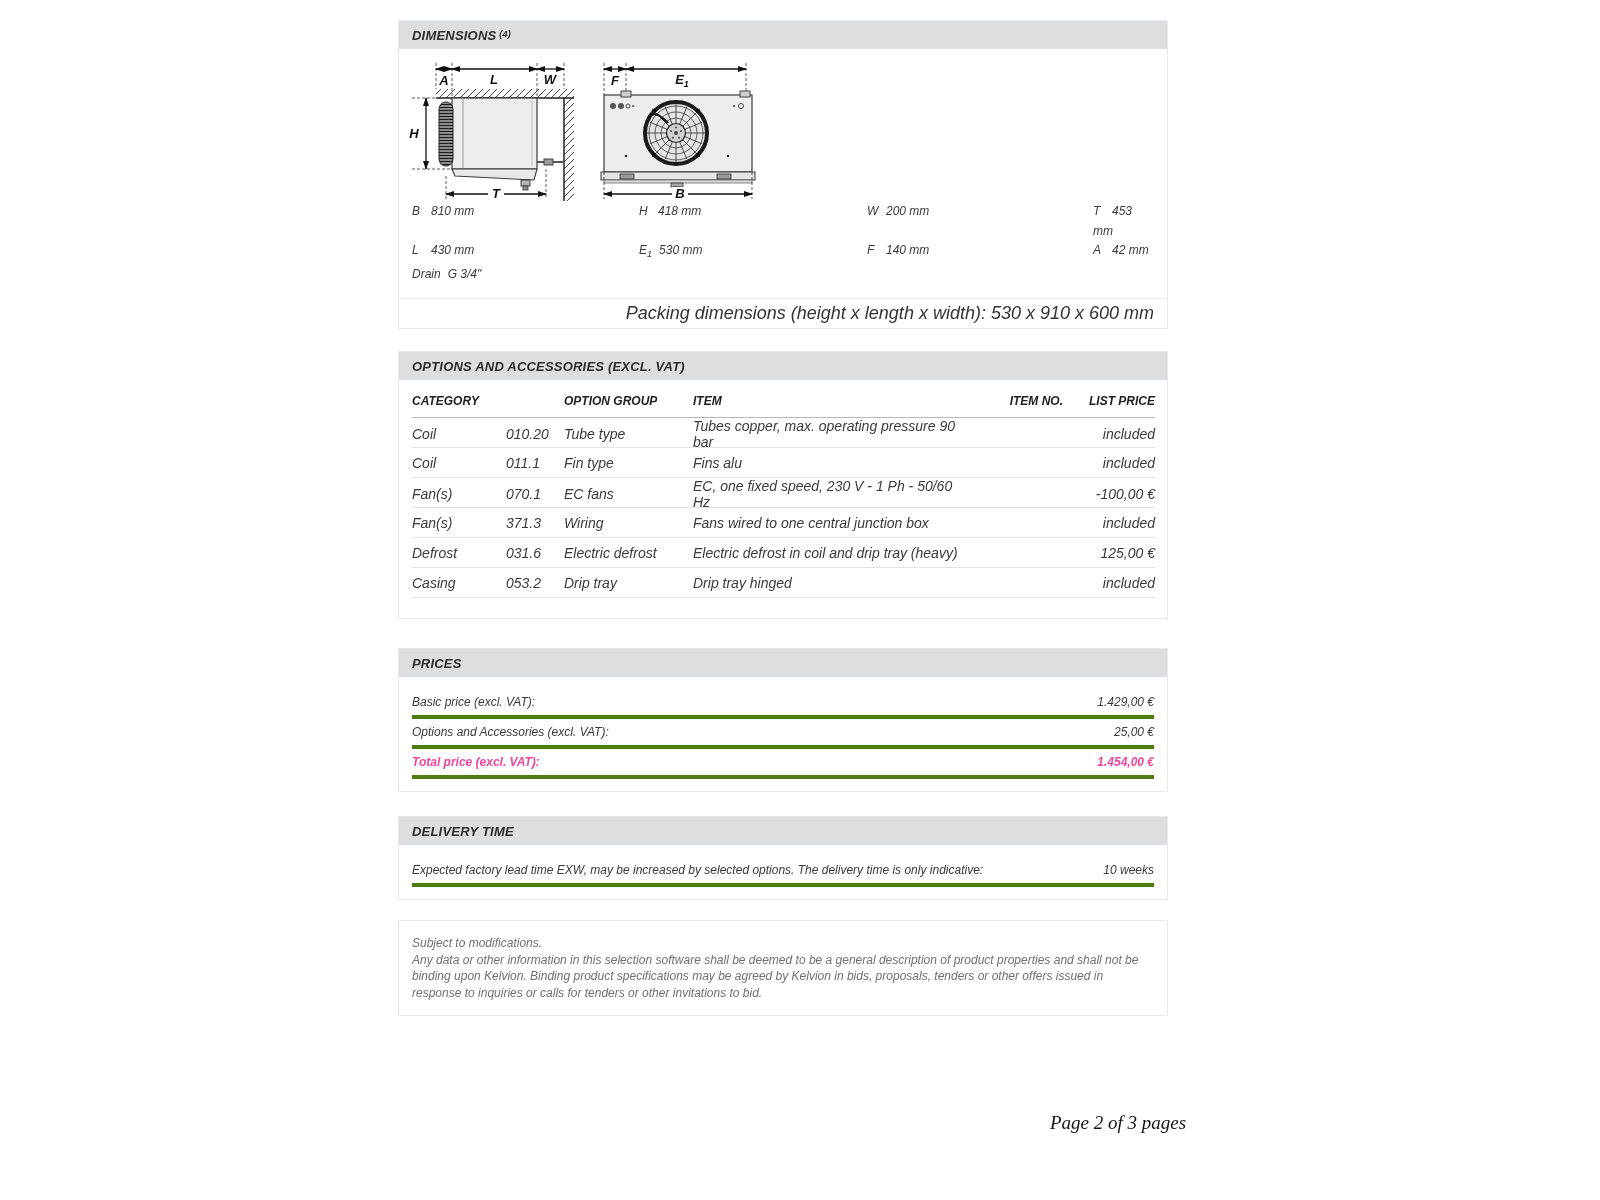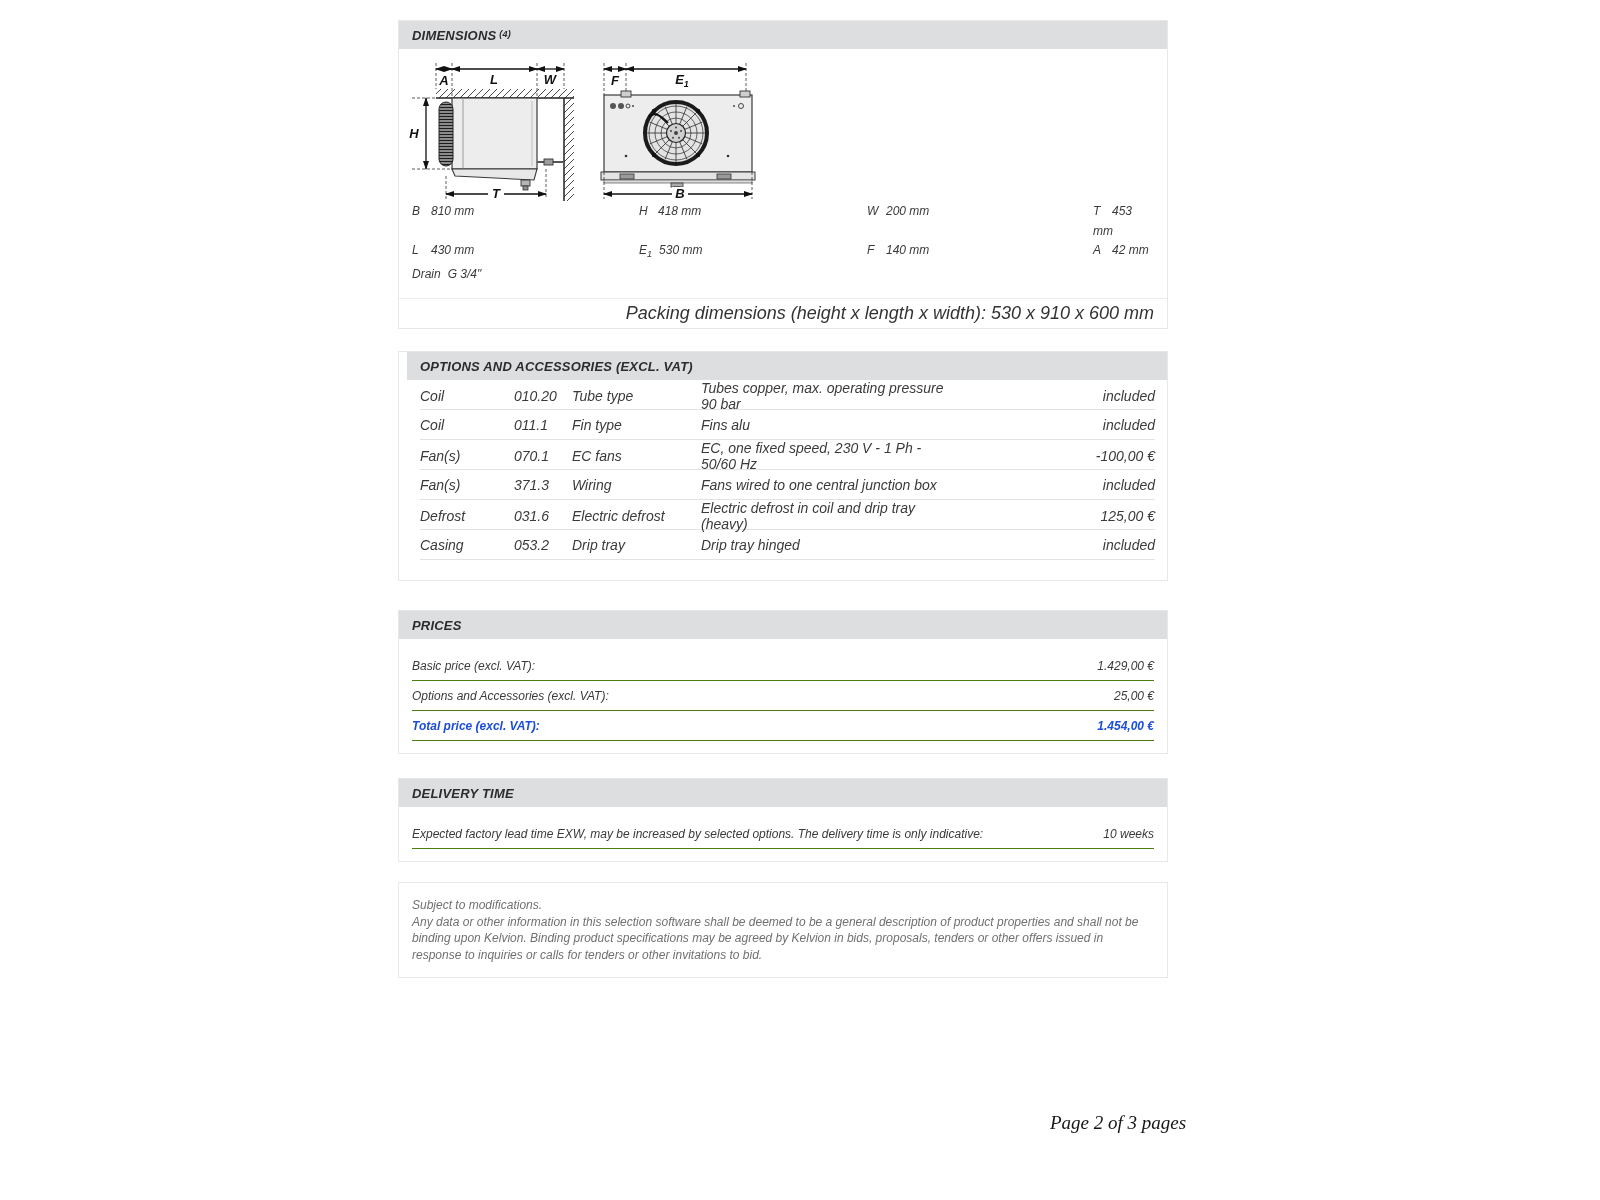--- a/index.html
+++ b/index.html
@@ -29,35 +29,35 @@
   
   .tbl { padding:0 12px 20px 13px; }
   .tbl-grid { display:grid; grid-template-columns:94px 58px 129px 1fr 105px 92px; align-items:center; }
   .tbl-head { padding:14px 0 9px; font-weight:bold; font-size:12px; color:#222; border-bottom:1px solid #b9b9b9; }
   .tbl-row { height:30px; font-size:14px; border-bottom:1px solid #e3e3e3; }
   .col-right { text-align:right; }
   
   .kv-wrap { padding:12px 0; }
   .kv-row {
     display:flex; justify-content:space-between; align-items:center;
-    height:30px; margin:0 13px; border-bottom:1px solid #4d7c0f; font-size:12px;
-  }
-  .kv-row.bold { font-weight:bold; color:#1d4ed8; }
+    height:30px; margin:0 13px; border-bottom:4px solid #4d7c0f; font-size:12px;
+  }
+  .kv-row.bold { font-weight:bold; color:#ec4899; }
   
   .disclaimer {
     border:1px solid #e8e8e8; margin-top:20px; padding:14px 13px;
     font-size:12px; line-height:16.5px; color:#707070;
   }
   .disclaimer p { margin:0; }
   
   .page-footer {
     position:absolute; left:1050px; top:1112px;
     font-family:"Liberation Serif", serif; font-size:19px; color:#151515;
   }
-  .mt22 { margin-top:22px;padding-left:8px; } .mt13 { margin-top:29px; } .mt24 { margin-top:24px; }
+  .mt22 { margin-top:22px; } .mt13 { margin-top:29px; } .mt24 { margin-top:24px; }
   svg text { font-family:"Liberation Sans", sans-serif; font-weight:bold; fill:#111; }
 </style>
 </head>
 <body>
 
 <div class="page">
   <div class="content">
 
     <div class="section">
       <div class="sec-header">
@@ -212,20 +212,28 @@
       <div class="packing-row">
         <span>Packing dimensions (height x length x width): 530 x 910 x 600 mm</span>
       </div>
     </div>
 
     <div class="section mt22">
       <div class="sec-header">
         <span>OPTIONS AND ACCESSORIES (EXCL. VAT)</span>
       </div>
       <div class="tbl">
+        <div class="tbl-grid tbl-head">
+          <div>CATEGORY</div>
+          <div></div>
+          <div>OPTION GROUP</div>
+          <div>ITEM</div>
+          <div class="col-right">ITEM NO.</div>
+          <div class="col-right">LIST PRICE</div>
+        </div>
         <div class="tbl-grid tbl-row">
           <div>Coil</div>
           <div>010.20</div>
           <div>Tube type</div>
           <div>Tubes copper, max. operating pressure 90 bar</div>
           <div class="col-right"></div>
           <div class="col-right">included</div>
         </div>
         <div class="tbl-grid tbl-row">
           <div>Coil</div>

